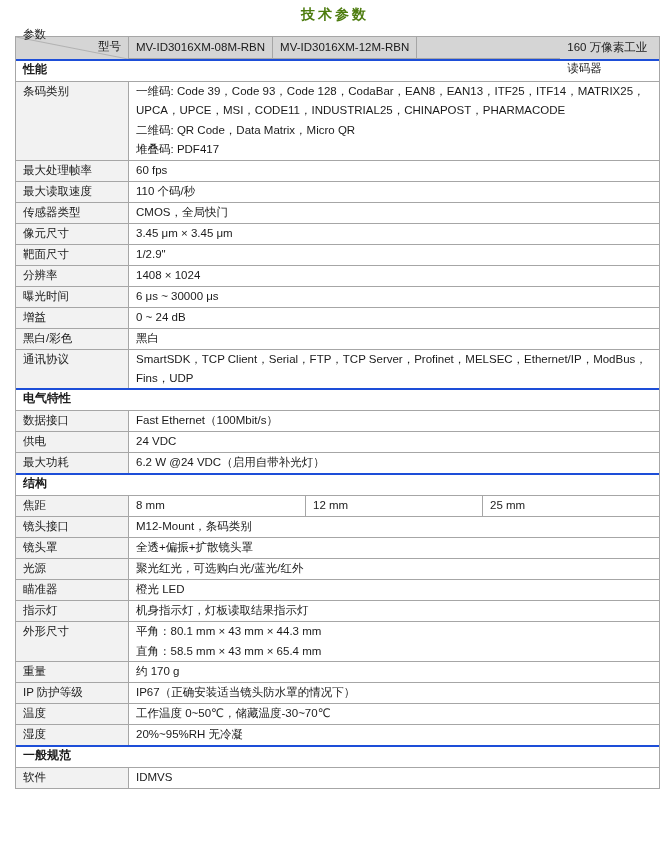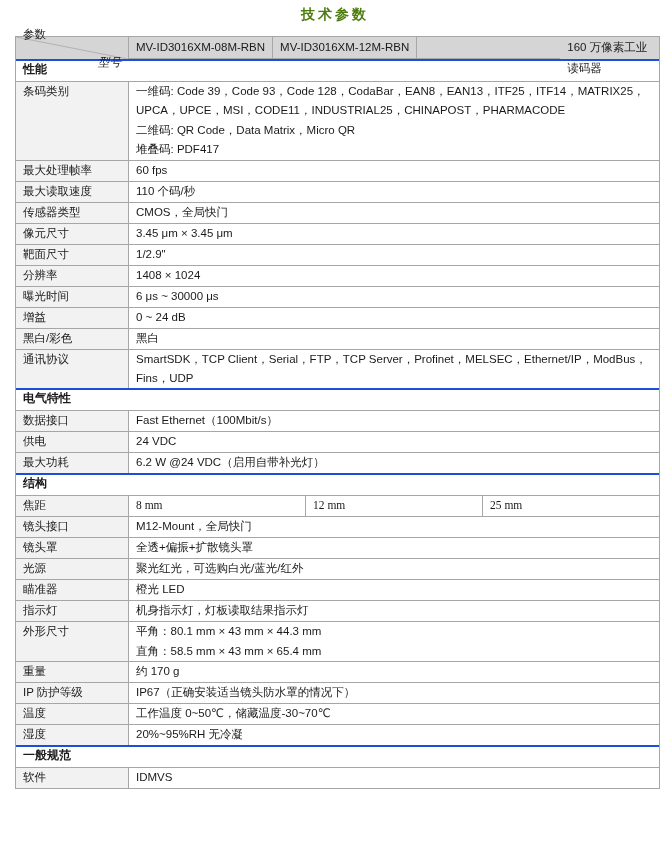--- a/index.html
+++ b/index.html
@@ -14,34 +14,34 @@
     font-size:14px;font-weight:bold;color:#4d7c0f;letter-spacing:3px;
   }
   .spec-table{
     margin:6px 10px 0 15px;width:643px;
     border:1px solid #a6a6a6;box-sizing:content-box;
   }
   
   .thead{display:flex;background:#d5d5d5;}
   .corner{width:113px;flex:none;position:relative;border-right:1px solid #a6a6a6;box-sizing:border-box;}
   .corner svg{position:absolute;left:0;top:0;width:100%;height:100%;display:block;}
-  .corner-top{position:absolute;top:18px;right:7px;font-style:italic;}
+  .corner-top{position:absolute;top:2px;right:7px;}
   .corner-bottom{position:absolute;bottom:17px;left:7px;}
   .thead-right{flex:1;display:flex;flex-direction:row;min-width:0;}
   .models{display:flex;height:21px;border-bottom:1px solid #a6a6a6;}
   .model-cell{flex:1;line-height:21px;padding:0 7px;border-right:1px solid #a6a6a6;box-sizing:border-box;white-space:nowrap;overflow:hidden;}
   .model-cell:last-child{border-right:none;margin-top:16px;}
   .span-cell{height:21px;line-height:21px;padding:0 7px;}
   
   .trow{display:flex;border-top:1px solid #a6a6a6;min-height:20px;background:#ffffff;}
   .trow.section{border-top:2px solid #1d4ed8;font-family:Liberation Mono, monospace;}
   .cell{padding:0 7px;line-height:19.4px;box-sizing:border-box;}
   .label-cell{width:113px;flex:none;background:#f2f2f2;border-right:1px solid #a6a6a6;}
   .value-cell{flex:1;background:#ffffff;min-width:0;}
-  .value-cell.col{border-right:1px solid #a6a6a6;font-family:Liberation Serif, serif;}
+  .value-cell.col{border-right:1px solid #a6a6a6;}
   .value-cell.col:last-child{border-right:none;}
   .section-label{flex:1;font-weight:bold;font-size:12px;}
 </style>
 </head>
 <body>
 
 <div class="page-title">技术参数</div>
 
 <div class="spec-table">
   <div class="thead">
@@ -132,21 +132,21 @@
         <div class="cell section-label">结构</div>
       </div>
       <div class="trow cols">
         <div class="cell label-cell">焦距</div>
         <div class="cell value-cell col">8 mm</div>
         <div class="cell value-cell col">12 mm</div>
         <div class="cell value-cell col">25 mm</div>
       </div>
       <div class="trow">
         <div class="cell label-cell">镜头接口</div>
-        <div class="cell value-cell">M12-Mount，全局快门</div>
+        <div class="cell value-cell">M12-Mount，条码类别</div>
       </div>
       <div class="trow">
         <div class="cell label-cell">镜头罩</div>
         <div class="cell value-cell">全透+偏振+扩散镜头罩</div>
       </div>
       <div class="trow">
         <div class="cell label-cell">光源</div>
         <div class="cell value-cell">聚光红光，可选购白光/蓝光/红外</div>
       </div>
       <div class="trow">

